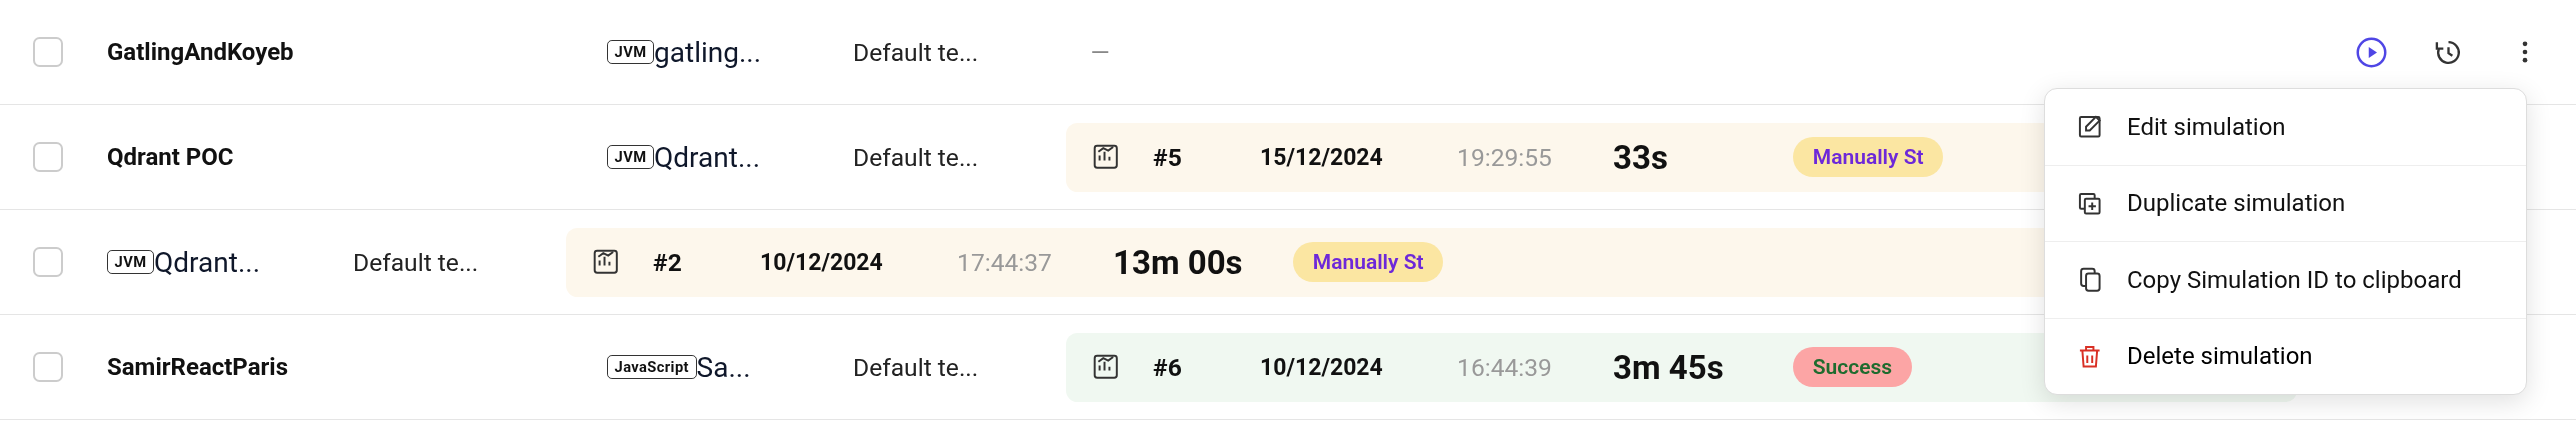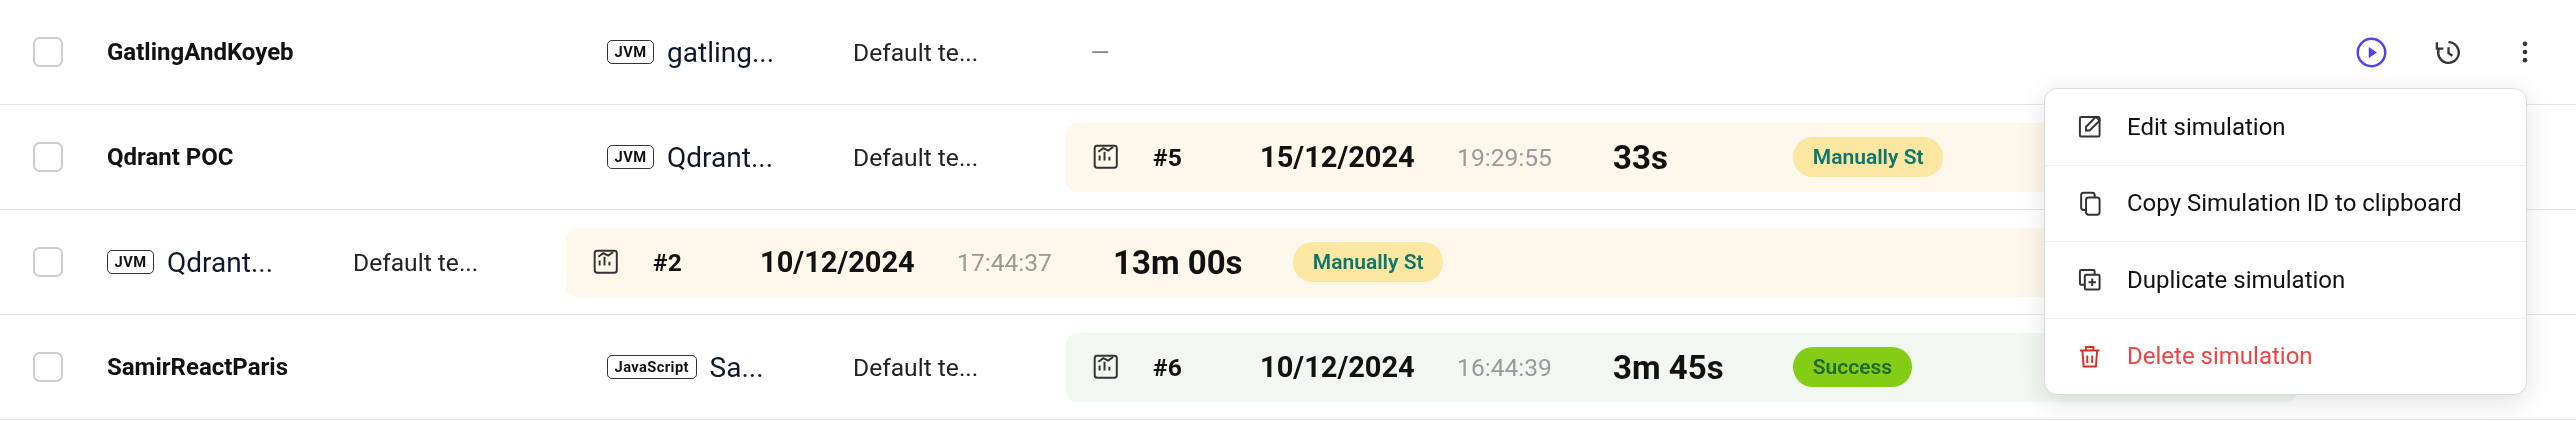--- a/index.html
+++ b/index.html
@@ -19,21 +19,21 @@
       gap: 0;
     }
     .checkbox-cell { width: 74px; display: flex; align-items: center; }
     .checkbox {
       width: 29.5px; height: 29.5px;
       border: 2.5px solid #ccc;
       border-radius: 6.6px;
       background: #fff;
     }
     .name-cell { width: 500px; font-weight: 700; font-size: 24px; }
-    .lang-cell { width: 246px; display: flex; align-items: center; gap: 13px; overflow: hidden; }
+    .lang-cell { width: 246px; display: flex; align-items: center; overflow: hidden; }
     .lang-badge {
       display: inline-flex;
       align-items: center;
       justify-content: center;
       border: 1.6px solid #333;
       border-radius: 4.9px;
       padding: 1.6px 6.6px;
       font-size: 14.7px;
       font-weight: 700;
       letter-spacing: 0.4px;
@@ -48,33 +48,33 @@
       border-radius: 11.5px;
       height: 69px;
       padding: 0 24.6px;
       gap: 33px;
     }
     .run-cell.empty { padding: 0 24.6px; color: #888; font-size: 24.6px; }
     .run-cell.warn { background: #fdf7ec; }
     .run-cell.success { background: #f0f8f1; }
     .run-icon { width: 29.5px; height: 29.5px; flex-shrink: 0; }
     .run-num { font-weight: 700; font-size: 24.6px; width: 74px; }
-    .run-date { font-weight: 700; font-size: 29px; width: 164px; }
+    .run-date { font-weight: 700; font-size: 23px; width: 164px; }
     .run-time { color: #999; font-size: 24.6px; width: 123px; }
     .run-duration { font-weight: 700; font-size: 33px; width: 147px; }
     .status-pill {
       border-radius: 819px;
       padding: 8.2px 19.7px;
       font-size: 21px;
       font-weight: 600;
       white-space: nowrap;
       overflow: hidden;
     }
-    .status-pill.warn { background: #fbe6a2; color: #0f766e; text-align: right; }
-    .status-pill.success { background: #84cc16; color: #1e6b2e; }
+    .status-pill.warn { background: #fbe6a2; color: #6d28d9; text-align: right; }
+    .status-pill.success { background: #fca5a5; color: #1e6b2e; }
     .actions-cell { width: 246px; display: flex; align-items: center; justify-content: flex-end; gap: 41px; padding-left: 16.4px; }
     .icon-btn { width: 36px; height: 36px; display: flex; align-items: center; justify-content: center; cursor: pointer; }
     .dropdown {
       position: absolute;
       top: 88px;
       right: 49px;
       width: 483px;
       background: #fff;
       border: 0.8px solid #ddd;
       border-radius: 13px;
@@ -85,21 +85,21 @@
     .dropdown-item {
       display: flex;
       align-items: center;
       gap: 23px;
       padding: 23px 29.5px;
       font-size: 24px;
       cursor: pointer;
       border-bottom: 0.8px solid #eee;
     }
     .dropdown-item:last-child { border-bottom: none; }
-    .dropdown-item.danger { color: #ef4444; }
+    .dropdown-item.danger { color: #000000; }
     .dropdown-icon { width: 29.5px; height: 29.5px; flex-shrink: 0; }
     .wrap { position: relative; }
   </style>
 </head>
 <body>
 
 <div class="wrap">
 <div class="table">
 
   <div class="row">
@@ -216,33 +216,33 @@
 <div class="dropdown">
   <div class="dropdown-item">
     <svg class="dropdown-icon" viewBox="0 0 24 24">
       <rect x="4" y="4" width="16" height="16" rx="1" fill="none" stroke="#333" stroke-width="1.6"></rect>
       <path d="M9 15 L9 12 L17 4 L20 7 L12 15 Z" fill="none" stroke="#333" stroke-width="1.6"></path>
     </svg>
     <span>Edit simulation</span>
   </div>
   <div class="dropdown-item">
     <svg class="dropdown-icon" viewBox="0 0 24 24">
-      <rect x="5" y="3" width="11" height="14" rx="2" fill="none" stroke="#333" stroke-width="1.6"></rect>
-      <rect x="9" y="7" width="11" height="14" rx="2" fill="#fff" stroke="#333" stroke-width="1.6"></rect>
-    </svg>
-    <span>Copy Simulation ID to clipboard</span>
-  </div>
-  <div class="dropdown-item">
-    <svg class="dropdown-icon" viewBox="0 0 24 24">
       <rect x="4" y="4" width="12" height="12" rx="1" fill="none" stroke="#333" stroke-width="1.6"></rect>
       <rect x="8" y="8" width="12" height="12" rx="1" fill="#fff" stroke="#333" stroke-width="1.6"></rect>
       <path d="M14 11 L14 17 M11 14 L17 14" stroke="#333" stroke-width="1.6"></path>
     </svg>
     <span>Duplicate simulation</span>
   </div>
+  <div class="dropdown-item">
+    <svg class="dropdown-icon" viewBox="0 0 24 24">
+      <rect x="5" y="3" width="11" height="14" rx="2" fill="none" stroke="#333" stroke-width="1.6"></rect>
+      <rect x="9" y="7" width="11" height="14" rx="2" fill="#fff" stroke="#333" stroke-width="1.6"></rect>
+    </svg>
+    <span>Copy Simulation ID to clipboard</span>
+  </div>
   <div class="dropdown-item danger">
     <svg class="dropdown-icon" viewBox="0 0 24 24">
       <path d="M4 7 L20 7 M9 7 L9 4 L15 4 L15 7 M6 7 L7 20 L17 20 L18 7" fill="none" stroke="#d93025" stroke-width="1.6"></path>
       <path d="M10 11 L10 17 M14 11 L14 17" stroke="#d93025" stroke-width="1.6"></path>
     </svg>
     <span>Delete simulation</span>
   </div>
 </div>
 </div>
 

